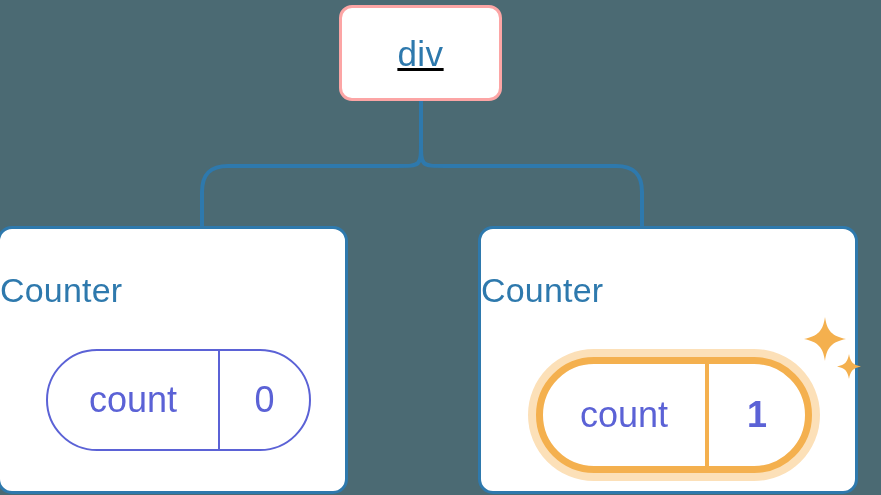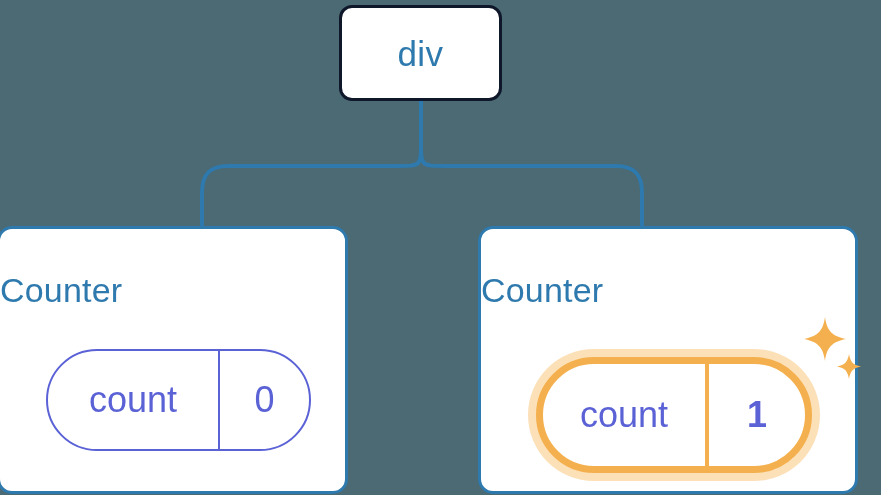--- a/index.html
+++ b/index.html
@@ -31,26 +31,27 @@
   }
 
   
   .node-div {
     position: absolute;
     left: 339px;
     top: 5px;
     width: 163px;
     height: 96px;
     background: #ffffff;
-    border: 3px solid #0f172a;
+    border: 3px solid #fca5a5;
     border-radius: 13px;
     box-sizing: border-box;
     display: flex;
     align-items: center;
     justify-content: center;
+    text-decoration: underline;
   }
   .node-div-label {
     color: #2e79ad;
     font-size: 35px;
     letter-spacing: 0.5px;
     line-height: 1;
   }
 
   
   .card {

